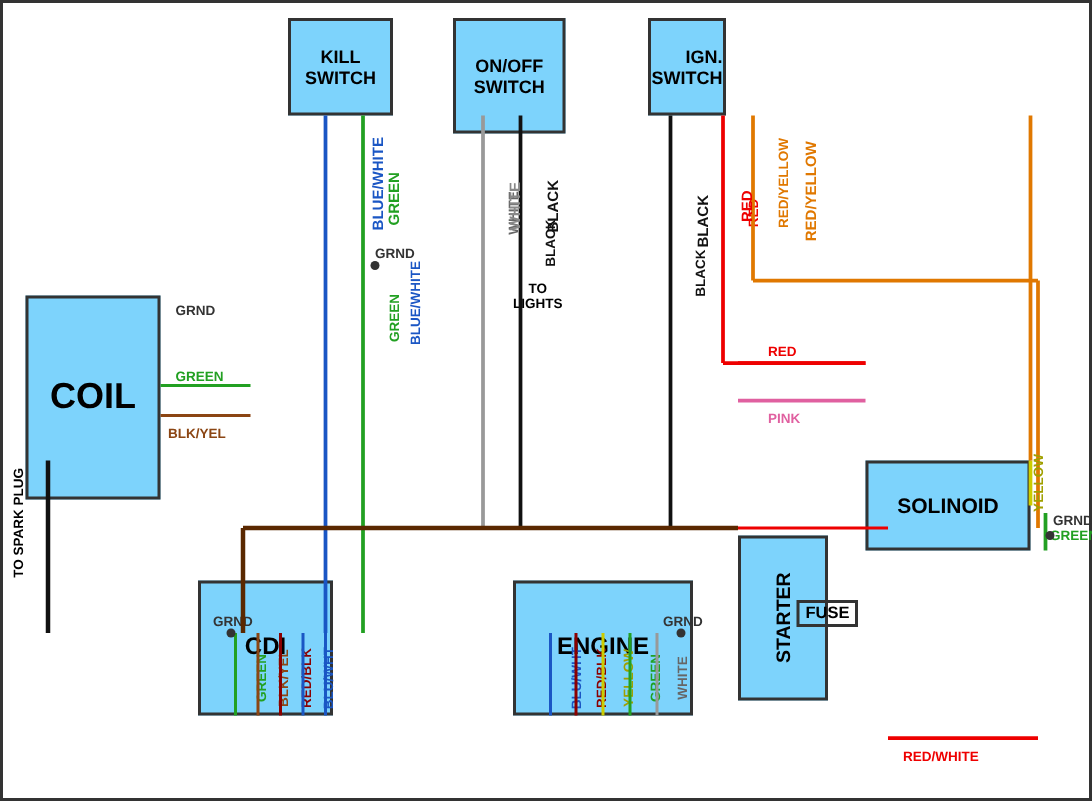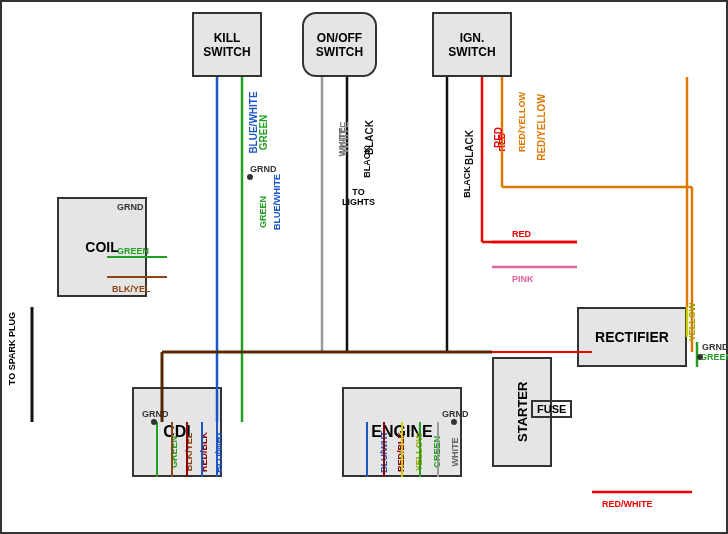--- a/index.html
+++ b/index.html
@@ -24,58 +24,57 @@
       left: 10px;
       font-size: 18px;
       font-weight: bold;
       line-height: 1.3;
       text-transform: uppercase;
     }
     
     .box {
       position: absolute;
       border: 2px solid #333;
-      background: #e5e5e5;
+      background: #7dd3fc;
       display: flex;
       align-items: center;
       justify-content: center;
       font-weight: bold;
       font-size: 13px;
       text-align: center;
     }
     .box-coil {
       left: 15px;
       top: 195px;
       width: 90px;
-      height: 100px;
-      font-size: 14px;
-      font-weight: 900;
-      margin-left: 40px;
+      height: 136px;
+      font-size: 24px;
+      font-weight: 900;
     }
     .box-kill-switch {
       left: 190px;
       top: 10px;
       width: 70px;
       height: 65px;
       font-size: 12px;
     }
     .box-onoff-switch {
       left: 300px;
       top: 10px;
       width: 75px;
-      height: 65px;
+      height: 77px;
       font-size: 12px;
-      border-radius: 14px;
     }
     .box-ign-switch {
       left: 430px;
       top: 10px;
-      width: 80px;
+      width: 52px;
       height: 65px;
       font-size: 12px;
+      text-align: right;
     }
     .box-cdi {
       left: 130px;
       top: 385px;
       width: 90px;
       height: 90px;
       font-size: 16px;
       font-weight: 900;
     }
     .box-engine {
@@ -197,21 +196,21 @@
   <div class="box box-engine">
     <span>ENGINE</span>
   </div>
 
   <div class="box box-starter">
     <span>STARTER</span>
   </div>
 
 
   <div class="box box-solenoid">
-    <span>RECTIFIER</span>
+    <span>SOLINOID</span>
   </div>
 
 
   <div class="to-spark-plug">
     <span>TO SPARK PLUG</span>
   </div>
 
   <div class="to-lights">
     TO<br>LIGHTS
   </div>

